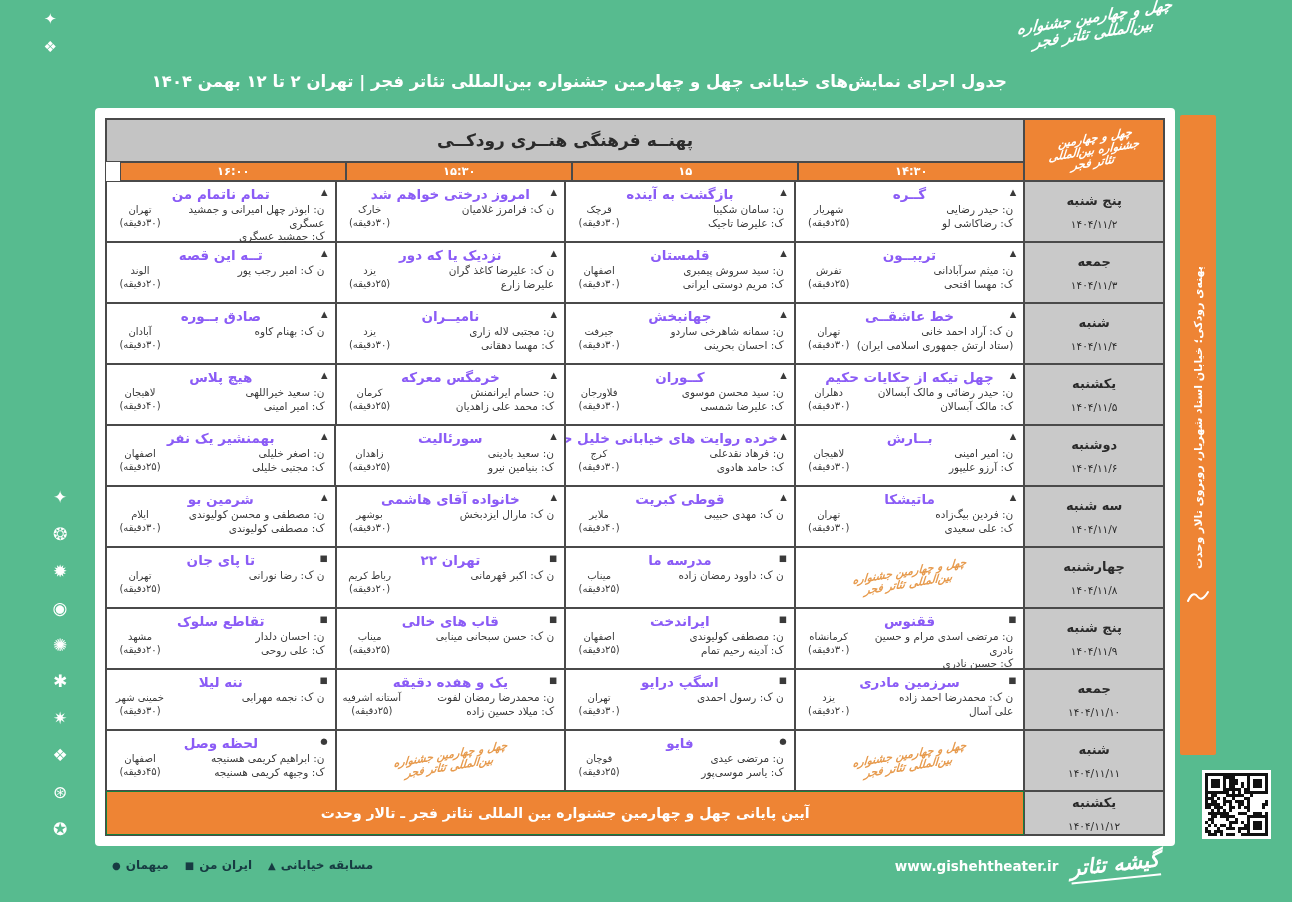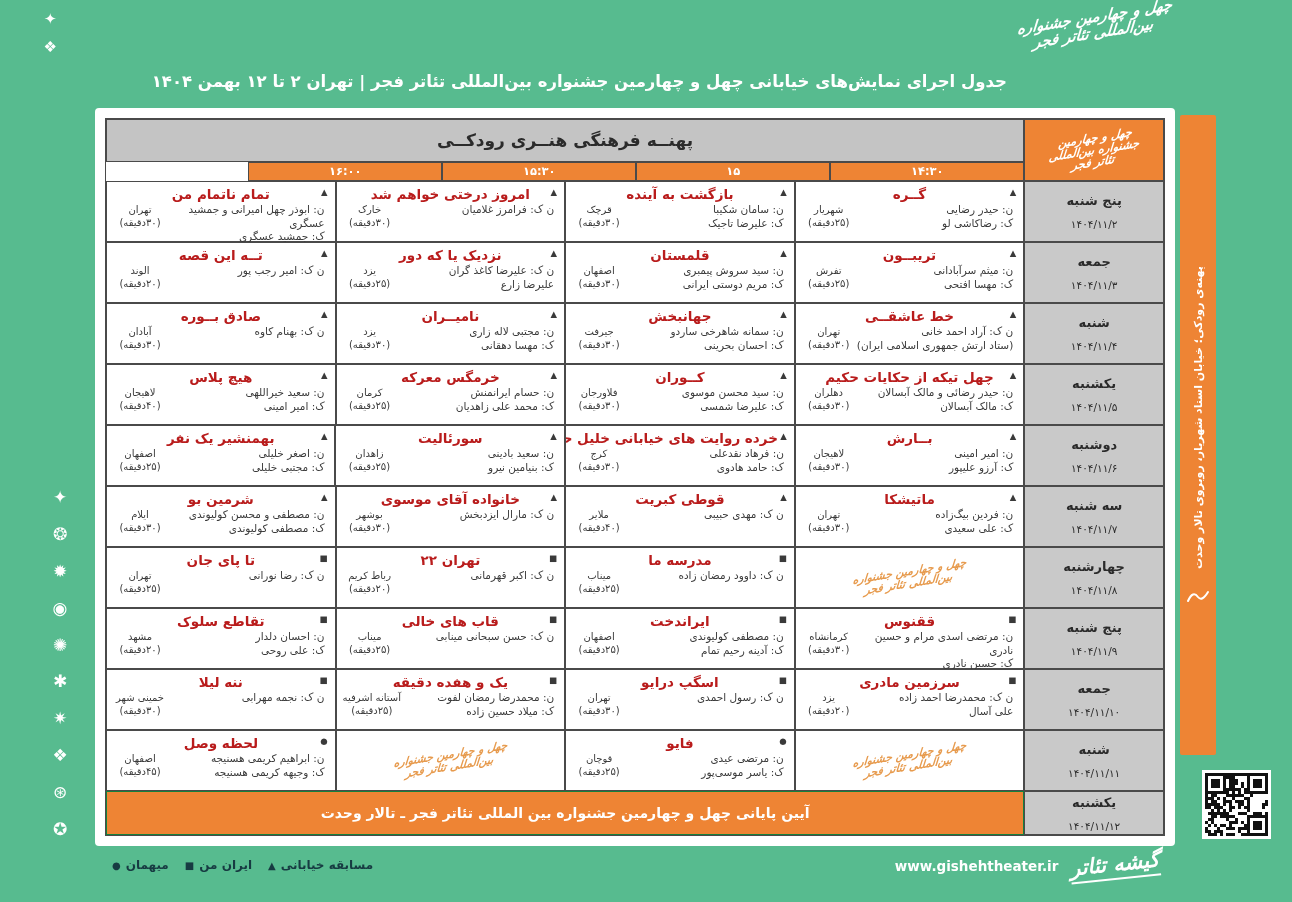--- a/index.html
+++ b/index.html
@@ -51,37 +51,37 @@
     transform: rotate(-9deg) skewX(-14deg);
   }
   .head-left { width: 920px; display: flex; flex-direction: column; }
   .venue-bar {
     height: 48px; background: #c4c4c4; border: 1px solid #4a4a4a;
     display: flex; align-items: center; justify-content: center;
     font-weight: bold; font-size: 17px; color: #2b2b2b;
   }
   .times-row { display: flex; height: 22px; }
   .time-cell {
-    width: 194px; background: #ee8434; border: 1px solid #4a4a4a;
+    width: 226px; background: #ee8434; border: 1px solid #4a4a4a;
     color: #fff; font-weight: bold; font-size: 11.5px;
     display: flex; align-items: center; justify-content: center;
   }
   .data-row { display: flex; height: 61px; }
   .cell { border: 1px solid #4a4a4a; background: #fff; }
   .day-cell {
     width: 140px; background: #c9c9c9;
     display: flex; flex-direction: column; align-items: center; justify-content: center; gap: 10px;
   }
   .day-name { font-weight: bold; font-size: 13px; color: #2b2b2b; }
   .day-date { font-size: 10.5px; color: #2b2b2b; }
   .show-cell { width: 230px; position: relative; }
   .marker { position: absolute; top: 5px; right: 7px; font-size: 8.5px; color: #3a3a3a; }
   .show-title {
     margin-top: 4px; text-align: center; font-weight: bold;
-    font-size: 13.5px; color: #b91c1c; white-space: nowrap; overflow: hidden; padding: 0 16px;
+    font-size: 13.5px; color: #8b5cf6; white-space: nowrap; overflow: hidden; padding: 0 16px;
   }
   .cell-body { display: flex; justify-content: space-between; padding: 1px 10px 0 6px; }
   .names { text-align: right; font-size: 10.5px; line-height: 1.3; color: #3a3a3a; flex: 1; }
   .place { text-align: center; font-size: 10px; line-height: 1.3; color: #3a3a3a; min-width: 54px; }
   .logo-cell { display: flex; align-items: center; justify-content: center; }
   .cell-callig {
     color: #e79b4e; font-style: italic; font-weight: bold;
     font-size: 11px; line-height: 1.05; width: 116px; text-align: center;
     transform: rotate(-9deg) skewX(-14deg);
   }
@@ -496,21 +496,21 @@
                 <div class="name-line">ن ک: مهدی حبیبی</div>
               </div>
               <div class="place">
                 <div class="city">ملایر</div>
                 <div class="dur">(۴۰دقیقه)</div>
               </div>
             </div>
           </div>
           <div class="cell show-cell">
             <div class="marker">▲</div>
-            <div class="show-title">خانواده آقای موسوی</div>
+            <div class="show-title">خانواده آقای هاشمی</div>
             <div class="cell-body">
               <div class="names">
                 <div class="name-line">ن ک: مارال ایزدبخش</div>
               </div>
               <div class="place">
                 <div class="city">بوشهر</div>
                 <div class="dur">(۳۰دقیقه)</div>
               </div>
             </div>
           </div>

